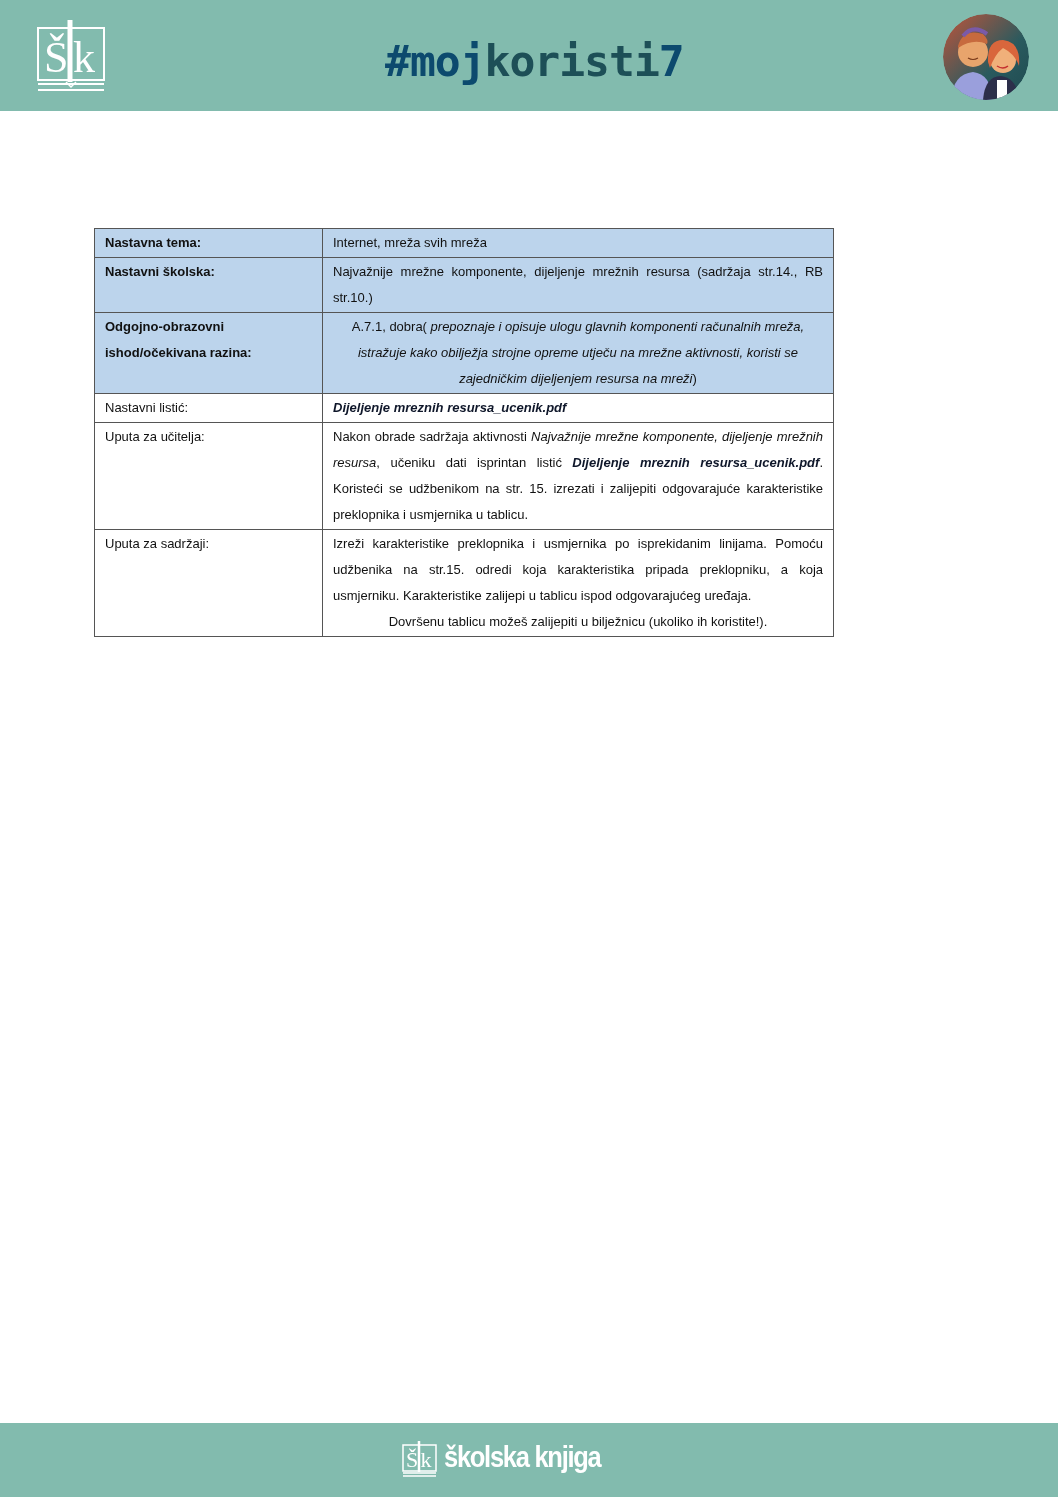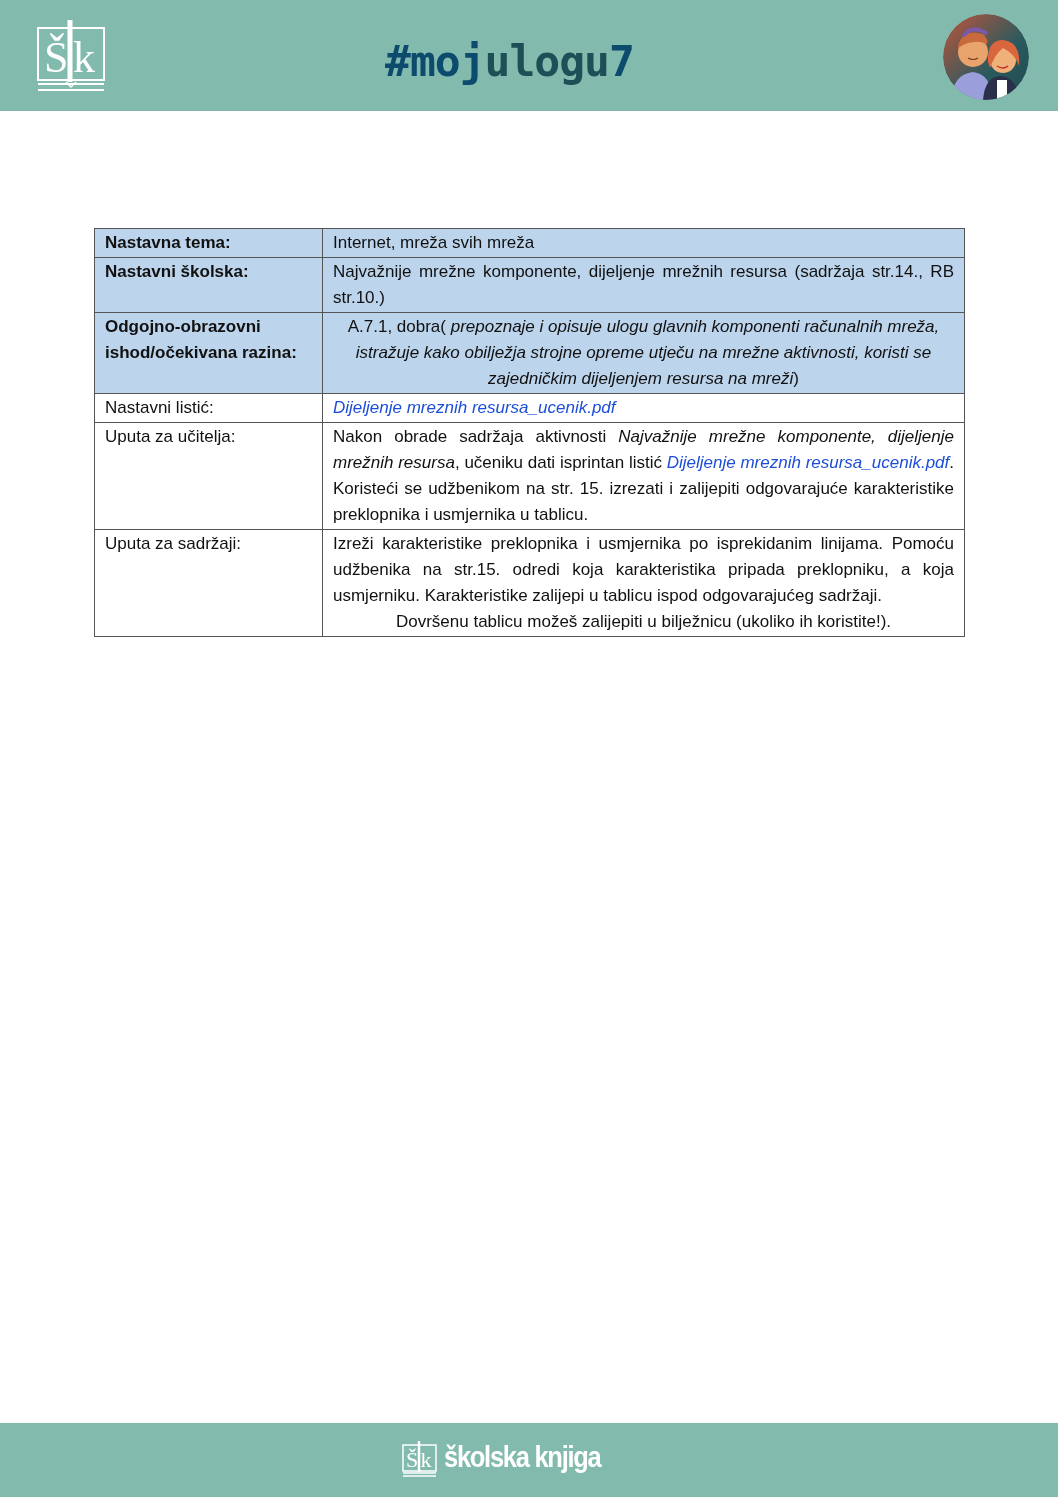--- a/index.html
+++ b/index.html
@@ -19,35 +19,35 @@
     font-family: "DejaVu Sans Mono", monospace; font-weight: bold; font-size: 43px;
     letter-spacing: -1px; line-height: 56px;
   }
   .brand-title .red { color: #0c4a6e; }
   .brand-title .teal { color: #1d4f57; }
   .avatar {
     position: absolute; left: 943px; top: 14px; width: 86px; height: 86px; border-radius: 50%;
     overflow: hidden;
   }
   .info-table {
-    position: absolute; left: 94px; top: 228px; width: 871px;
-    border-collapse: collapse; font-size: 17px; color: #111;
+    position: absolute; left: 94px; top: 228px; width: 740px;
+    border-collapse: collapse; font-size: 13px; color: #111;
     font-family: "Liberation Sans", sans-serif;
   }
   .info-table td {
     border: 1.5px solid #555; vertical-align: top; padding: 1px 10px 1px 10px;
     line-height: 26px;
   }
   .info-table td.label { width: 207px; }
   .info-table td.value { text-align: justify; }
   .info-table tr.shaded td { background: #bcd4ec; }
   .info-table tr.shaded td.label { font-weight: bold; }
   .info-table td.middle { vertical-align: middle; }
   .italic { font-style: italic; }
-  .link { color: #1d4ed8; font-style: italic; }
+  .link { color: #0f172a; font-style: italic; font-weight: bold; }
   .footer {
     position: absolute; left: 0; top: 1423px; width: 1058px; height: 74px; background: #82bbae;
   }
   .footer-logo {
     position: absolute; left: 402px; top: 18px; width: 36px; height: 36px;
   }
   .footer-text {
     position: absolute; left: 444px; top: 14px; color: #ffffff; font-size: 30px;
     font-family: "Liberation Sans", sans-serif; font-weight: bold; letter-spacing: -1.5px;
     line-height: 40px; transform: scaleX(0.85); transform-origin: left;
@@ -62,21 +62,21 @@
       <rect x="2" y="8" width="66" height="52" fill="none" stroke="#fff" stroke-width="2"></rect>
       <line x1="34" y1="0" x2="34" y2="62" stroke="#fff" stroke-width="5"></line>
       <text x="8" y="52" fill="#fff" font-family="Liberation Serif, serif" font-size="44">Š</text>
       <text x="37" y="52" fill="#fff" font-family="Liberation Serif, serif" font-size="44">k</text>
       <line x1="2" y1="64" x2="68" y2="64" stroke="#fff" stroke-width="2"></line>
       <line x1="2" y1="70" x2="68" y2="70" stroke="#fff" stroke-width="2"></line>
       <polyline points="30,62 35,67 40,62" fill="none" stroke="#fff" stroke-width="1.5"></polyline>
     </svg>
   </div>
   <div class="brand-title">
-    <span class="red">#moj</span><span class="teal">ulogu</span><span class="red">7</span>
+    <span class="red">#moj</span><span class="teal">koristi</span><span class="red">7</span>
   </div>
   <div class="avatar">
     <svg width="86" height="86" viewBox="0 0 86 86">
       <defs>
         <linearGradient id="bg" x1="0" y1="0" x2="1" y2="1">
           <stop offset="0" stop-color="#c2543a"></stop>
           <stop offset="0.6" stop-color="#2a5a5e"></stop>
           <stop offset="1" stop-color="#1e4a50"></stop>
         </linearGradient>
       </defs>
@@ -113,21 +113,21 @@
     <td class="label">Nastavni listić:</td>
     <td class="value"><span class="link">Dijeljenje mreznih resursa_ucenik.pdf</span></td>
   </tr>
   <tr>
     <td class="label">Uputa za učitelja:</td>
     <td class="value"><span>Nakon obrade sadržaja aktivnosti </span><span class="italic">Najvažnije mrežne komponente, dijeljenje mrežnih resursa</span><span>, učeniku dati isprintan listić </span><span class="link">Dijeljenje mreznih resursa_ucenik.pdf</span><span>. Koristeći se udžbenikom na str. 15. izrezati i zalijepiti odgovarajuće karakteristike preklopnika i usmjernika u tablicu.</span></td>
   </tr>
   <tr>
     <td class="label">Uputa za sadržaji:</td>
     <td class="value">
-          <div>Izreži karakteristike preklopnika i usmjernika po isprekidanim linijama. Pomoću udžbenika na str.15. odredi koja karakteristika pripada preklopniku, a koja usmjerniku. Karakteristike zalijepi u tablicu ispod odgovarajućeg sadržaji.</div>
+          <div>Izreži karakteristike preklopnika i usmjernika po isprekidanim linijama. Pomoću udžbenika na str.15. odredi koja karakteristika pripada preklopniku, a koja usmjerniku. Karakteristike zalijepi u tablicu ispod odgovarajućeg uređaja.</div>
           <div style="text-align:center;">Dovršenu tablicu možeš zalijepiti u bilježnicu (ukoliko ih koristite!).</div>
         </td>
   </tr>
 </tbody>
   </table>
 
 <div class="footer">
   <div class="footer-logo">
     <svg width="36" height="36" viewBox="0 0 72 72">
       <rect x="2" y="8" width="66" height="52" fill="none" stroke="#fff" stroke-width="3"></rect>

